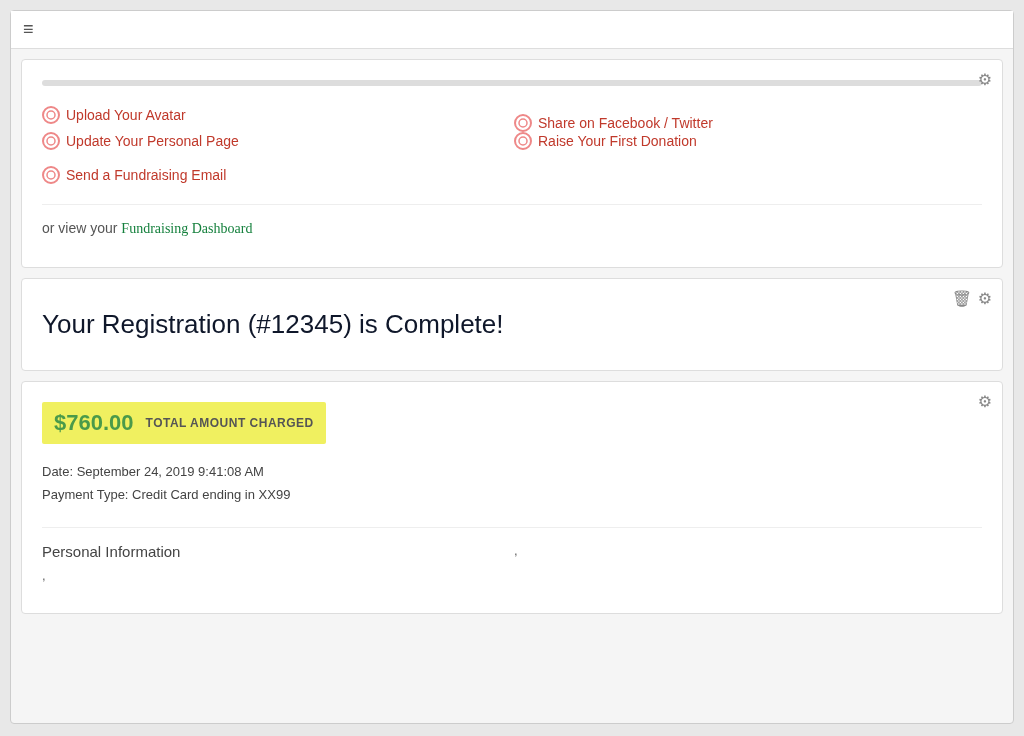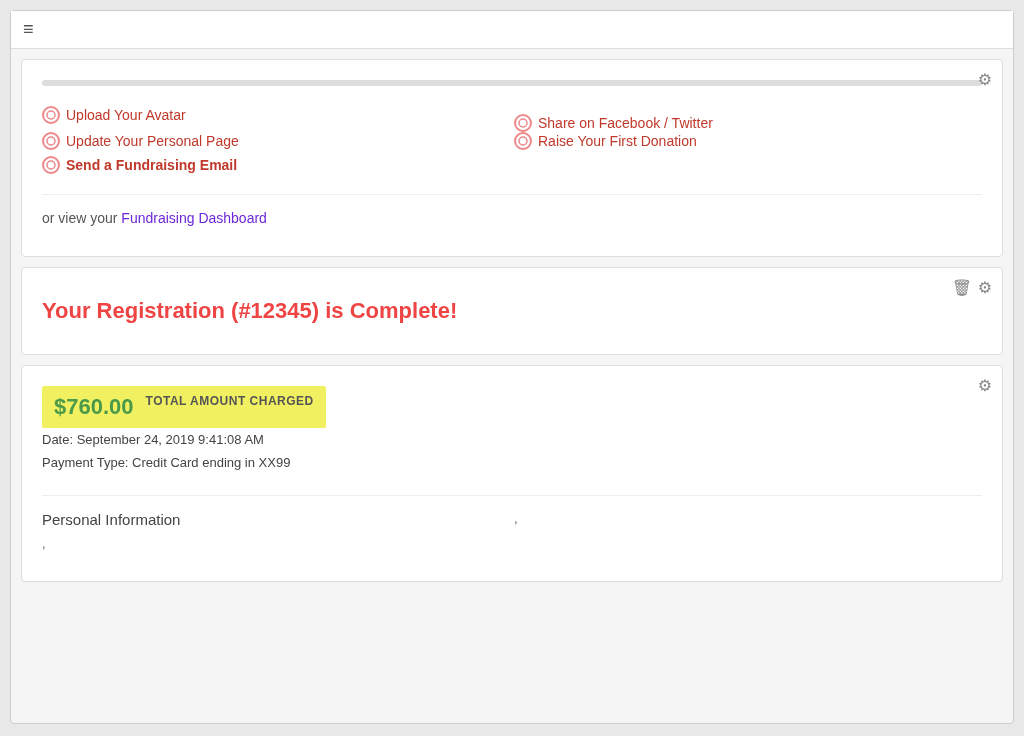--- a/index.html
+++ b/index.html
@@ -139,47 +139,49 @@
       font-size: 14px;
     }
 
     .view-dashboard {
       font-size: 14px;
       color: #555;
       margin-top: 10px;
     }
 
     .dashboard-link {
-      color: #6d28d9;
+      color: #15803d;
       text-decoration: none;
+      font-family: Liberation Serif, serif;
     }
 
     
     .registration-card {
       padding: 30px 20px;
       min-height: 80px;
     }
 
     .registration-title {
-      font-size: 22px;
-      font-weight: bold;
-      color: #ef4444;
+      font-size: 26px;
+      font-weight: normal;
+      color: #0f172a;
     }
 
     
     .payment-card {
       padding: 20px 20px 30px 20px;
     }
 
     .amount-badge {
       display: inline-flex;
-      align-items: flex-start;
+      align-items: center;
       gap: 12px;
       background: #f0f060;
       padding: 8px 12px;
+      margin-bottom: 16px;
       border-radius: 2px;
     }
 
     .amount-value {
       font-size: 22px;
       font-weight: bold;
       color: #4a9a4a;
     }
 
     .amount-label {
@@ -251,21 +253,21 @@
             <a class="step-link" href="#">Upload Your Avatar</a>
           </div>
           <div class="step-item" style="margin-top:8px;">
             <div class="step-circle">
               <svg viewBox="0 0 10 10">
                 <circle cx="5" cy="5" r="4" fill="none" stroke="#e88" stroke-width="1.5"></circle>
               </svg>
             </div>
             <a class="step-link" href="#">Update Your Personal Page</a>
           </div>
-          <div class="step-item" style="margin-top:6px;font-weight:bold;">
+          <div class="step-item" style="margin-top:16px;">
             <div class="step-circle">
               <svg viewBox="0 0 10 10">
                 <circle cx="5" cy="5" r="4" fill="none" stroke="#e88" stroke-width="1.5"></circle>
               </svg>
             </div>
             <a class="step-link" href="#">Send a Fundraising Email</a>
           </div>
         </div>
 
         <div>

